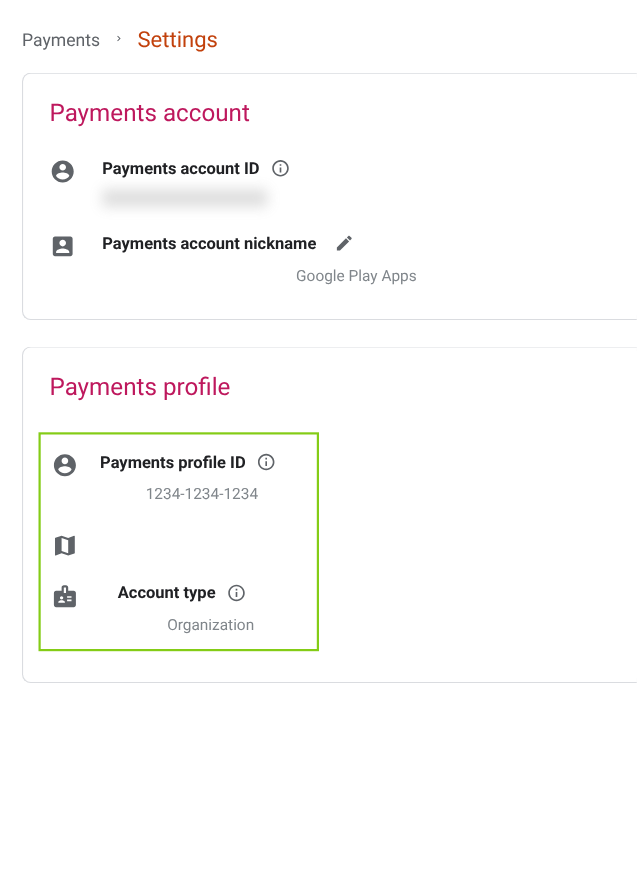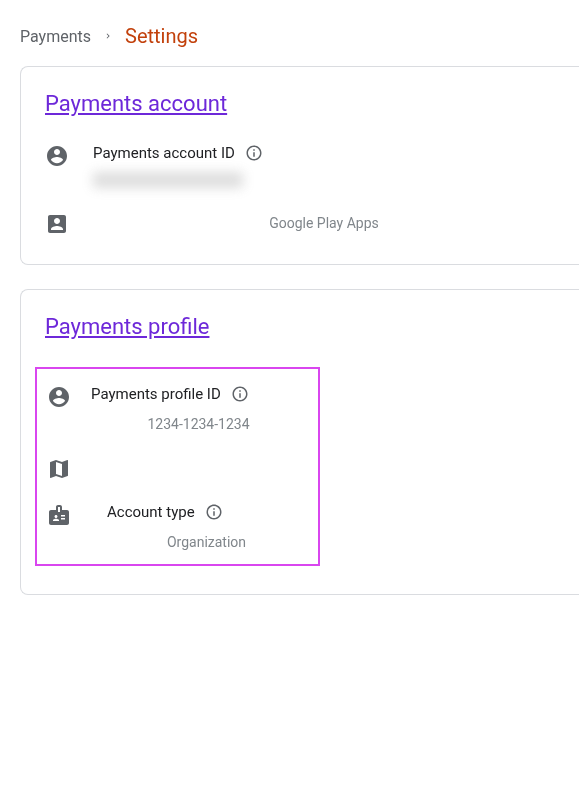--- a/index.html
+++ b/index.html
@@ -37,23 +37,22 @@
       border-radius: 8px;
       margin: 0 0 24px 20px;
       padding: 24px 24px 28px 24px;
       border-right: none;
       border-top-right-radius: 0;
       border-bottom-right-radius: 0;
     }
     .card-title {
       font-size: 22px;
       font-weight: 400;
-      color: #6d28d9;
+      color: #be185d;
       margin-bottom: 28px;
-      text-decoration: underline;
     }
     .setting-row {
       display: flex;
       align-items: flex-start;
       margin-bottom: 24px;
     }
     .setting-row:last-child {
       margin-bottom: 0;
     }
     .setting-icon {
@@ -65,20 +64,21 @@
       color: #5f6368;
     }
     .setting-content {
       flex: 1;
     }
     .setting-label-row {
       display: flex;
       align-items: center;
       gap: 10px;
       margin-bottom: 10px;
+      font-weight: bold;
     }
     .setting-label {
       font-size: 15px;
       color: #202124;
     }
     .info-icon {
       width: 18px;
       height: 18px;
       fill: #5f6368;
       cursor: pointer;
@@ -100,25 +100,25 @@
       filter: blur(6px);
       user-select: none;
       width: 150px;
       height: 16px;
       background: #888;
       opacity: 0.28;
       border-radius: 2px;
       margin-top: 6px;
     }
     .highlight-box {
-      border: 2px solid #d946ef;
+      border: 2px solid #84cc16;
       padding: 16px 12px 10px 0;
       margin-left: -10px;
       padding-left: 10px;
-      width: 285px;
+      width: 255px;
     }
     .highlight-box .setting-row {
       margin-bottom: 22px;
     }
     .highlight-box .setting-row:last-child {
       margin-bottom: 0;
       gap: 16px;
     }
     .highlight-box .setting-icon {
       margin-right: 20px;
@@ -153,20 +153,26 @@
       </div>
       <div class="blurred"></div>
     </div>
   </div>
 
   <div class="setting-row">
     <svg class="setting-icon" viewBox="0 0 24 24">
         <path d="M3 5v14c0 1.1.89 2 2 2h14c1.1 0 2-.9 2-2V5c0-1.1-.9-2-2-2H5c-1.11 0-2 .9-2 2zm12 4c0 1.66-1.34 3-3 3s-3-1.34-3-3 1.34-3 3-3 3 1.34 3 3zm-9 8c0-2 4-3.1 6-3.1s6 1.1 6 3.1v1H6v-1z"></path>
       </svg>
     <div class="setting-content">
+      <div class="setting-label-row">
+        <span class="setting-label">Payments account nickname</span>
+        <svg class="edit-icon" viewBox="0 0 24 24">
+            <path d="M3 17.25V21h3.75L17.81 9.94l-3.75-3.75L3 17.25zM20.71 7.04c.39-.39.39-1.02 0-1.41l-2.34-2.34c-.39-.39-1.02-.39-1.41 0l-1.83 1.83 3.75 3.75 1.83-1.83z"></path>
+          </svg>
+      </div>
       <div class="setting-value">Google Play Apps</div>
     </div>
   </div>
 
 </div>
 
 <div class="card">
   <h2 class="card-title">Payments profile</h2>
 
   <div class="highlight-box">

